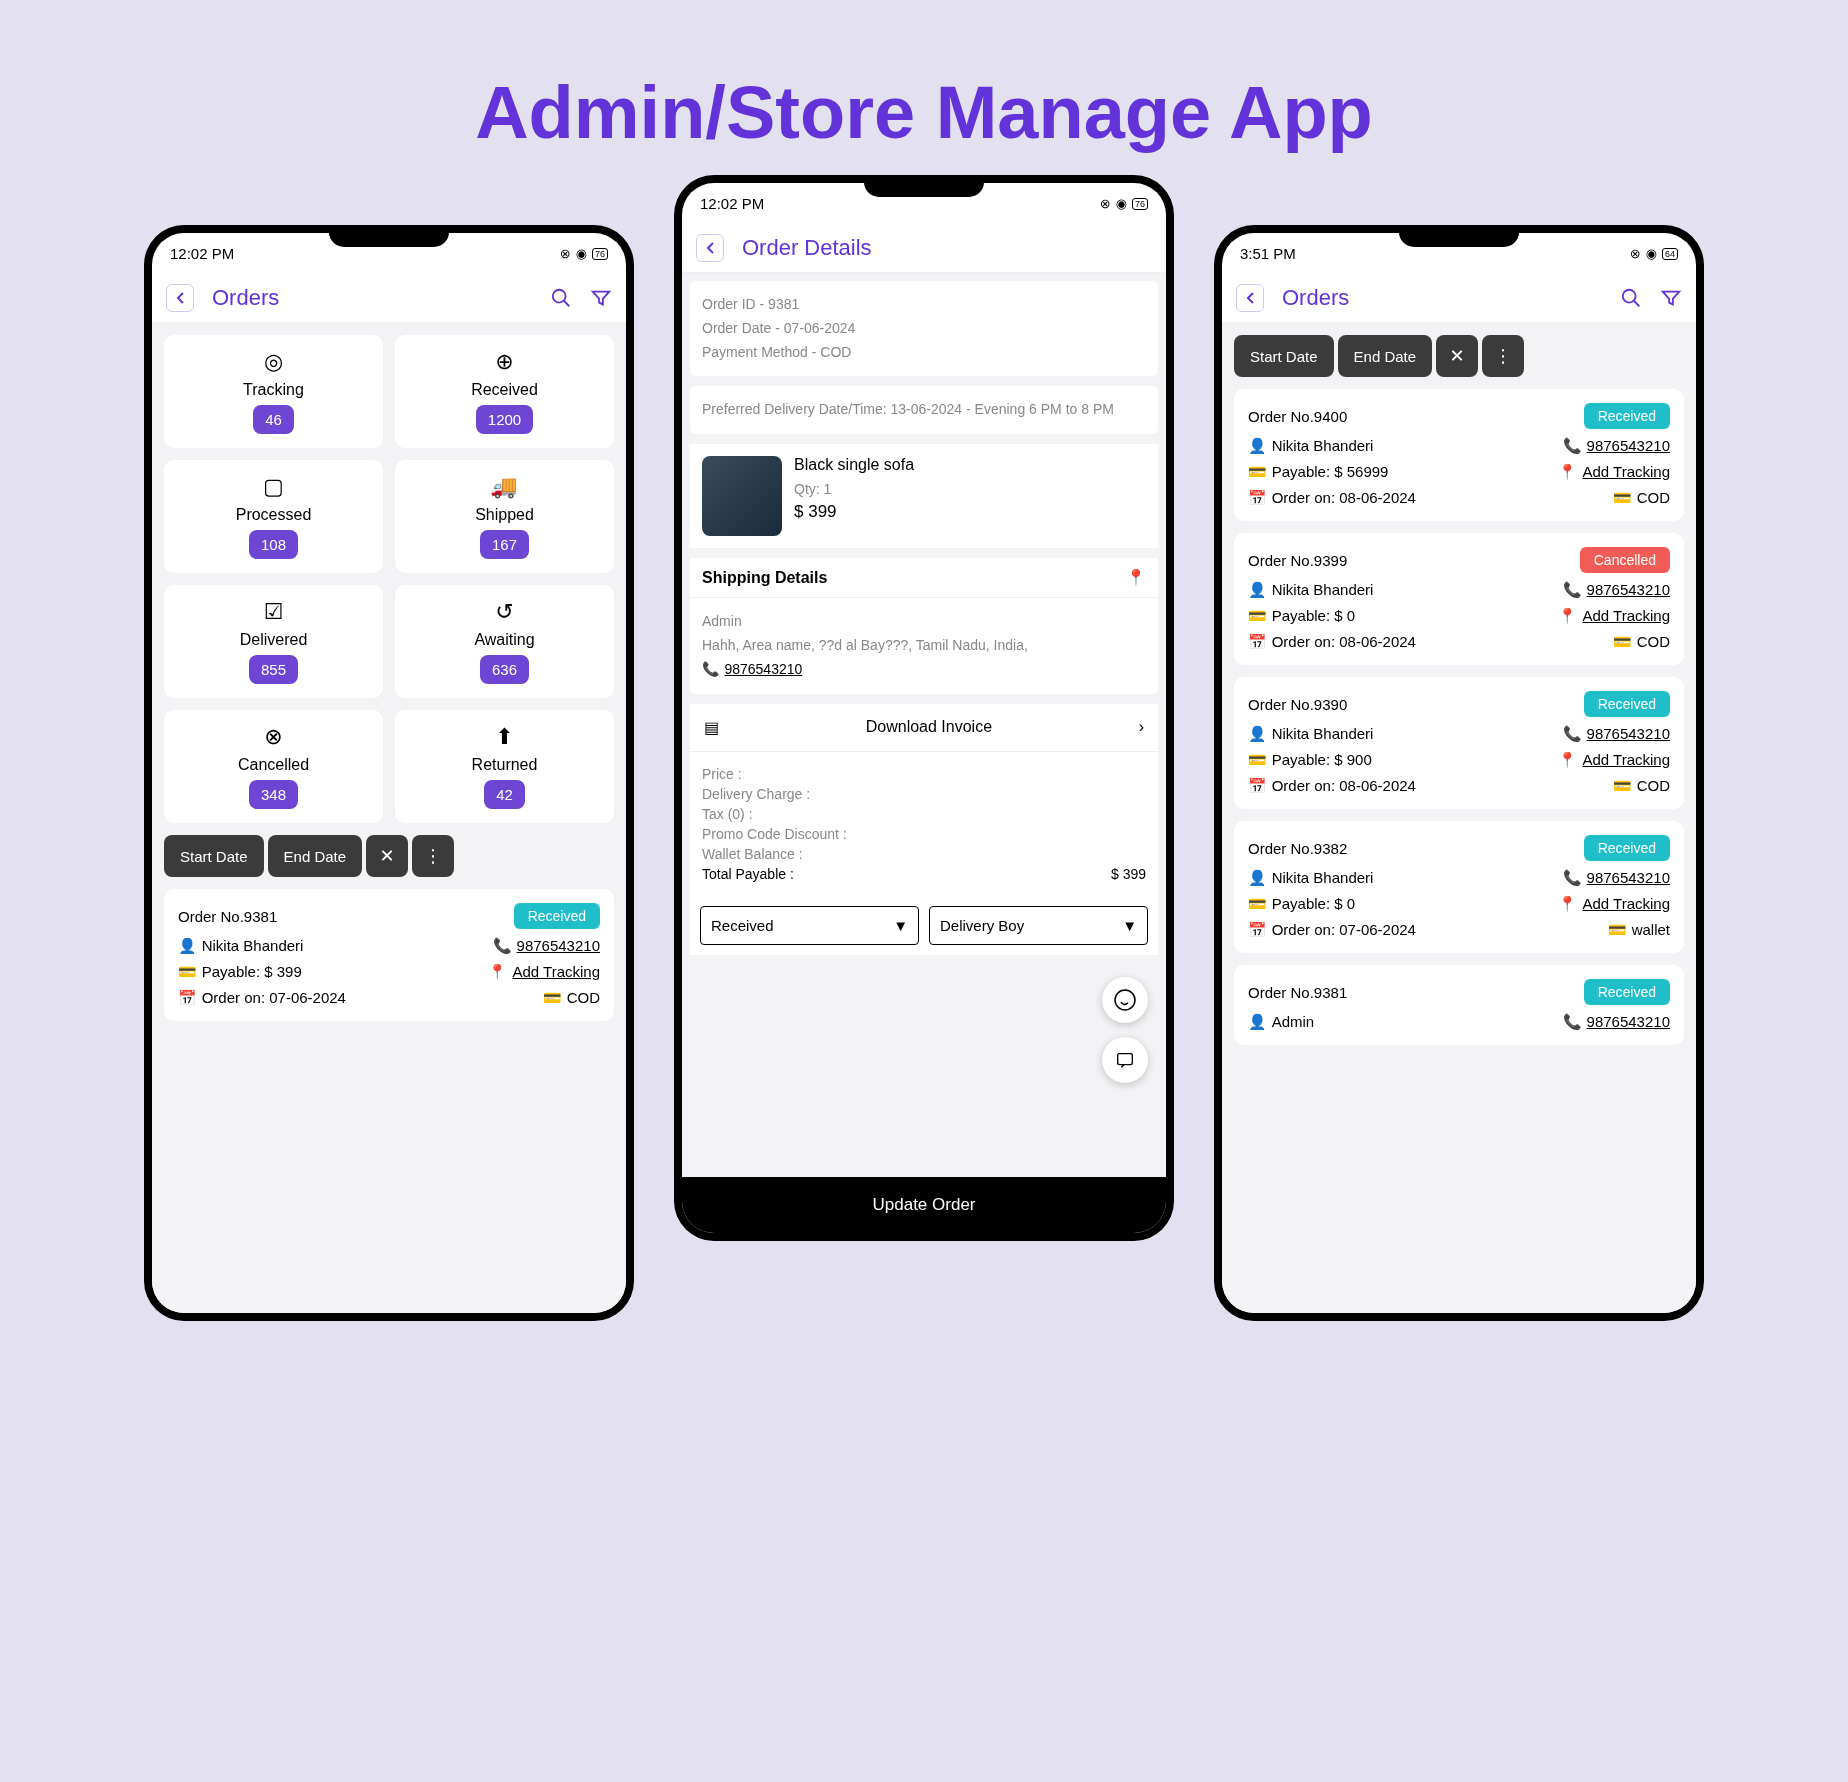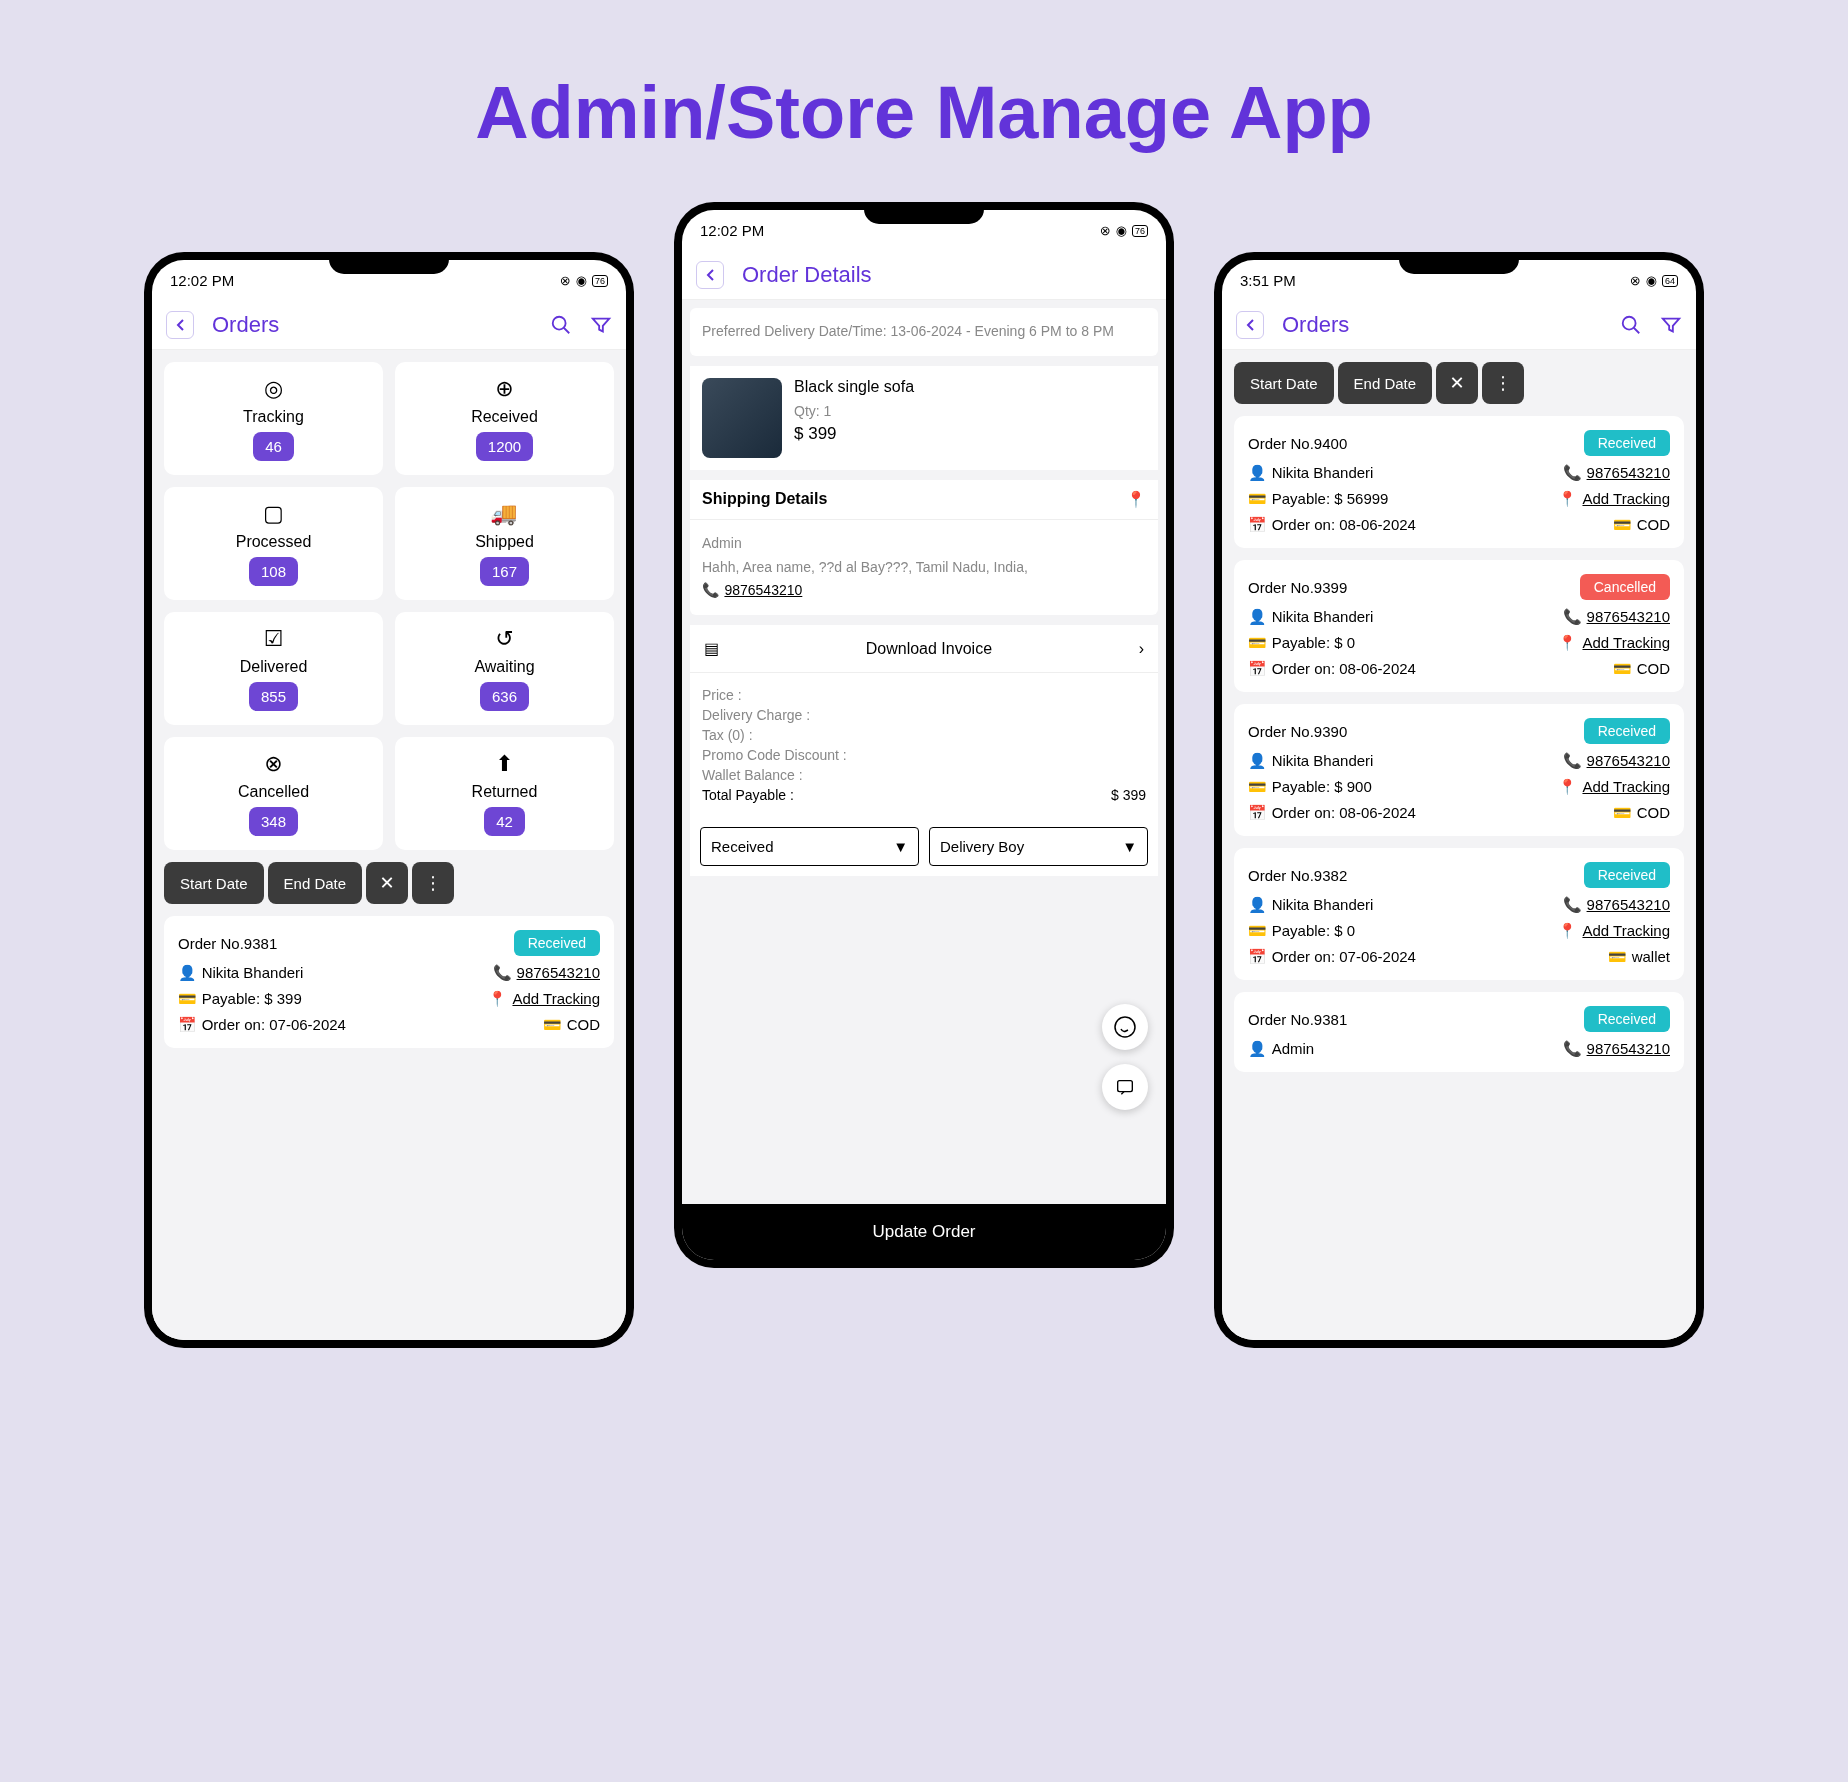--- a/index.html
+++ b/index.html
@@ -1,18 +1,18 @@
 <!DOCTYPE html>
 <html><head>
 <meta charset="utf-8">
 <style>
 *{margin:0;padding:0;box-sizing:border-box;font-family:-apple-system,BlinkMacSystemFont,'Segoe UI',sans-serif}
 body{background:#e3e0ef;padding:20px}
 .container{background:#e3e0ef;border-radius:40px;padding:50px 40px;max-width:1848px;margin:0 auto;position:relative}
-.title{color:#6233d9;font-size:74px;font-weight:700;text-align:center;margin-bottom:47px}
+.title{color:#6233d9;font-size:74px;font-weight:700;text-align:center;margin-bottom:20px}
 .subtitle{color:#2a2a2a;font-size:34px;text-align:center;max-width:1500px;margin:0 auto 60px;line-height:1.5}
 .phones{display:flex;justify-content:center;gap:40px;align-items:flex-start}
 .phone{background:#000;border-radius:40px;padding:8px;position:relative}
 .phone.side{width:490px;margin-top:50px}
 .phone.mid{width:500px}
 .phone-screen{background:#fff;border-radius:32px;overflow:hidden;display:flex;flex-direction:column}
 .phone.side .phone-screen{height:1080px}
 .phone.mid .phone-screen{height:1050px}
 .notch{position:absolute;top:0;left:50%;transform:translateX(-50%);width:120px;height:22px;background:#000;border-radius:0 0 15px 15px;z-index:10}
 .statusbar{display:flex;justify-content:space-between;padding:12px 18px;font-size:15px;font-weight:500}
@@ -177,20 +177,25 @@
         </div>
         <div class="app-header">
           <div class="back-btn">
               <svg width="10" height="14" viewBox="0 0 10 14">
                 <path d="M8 2L3 7l5 5" stroke="#6233d9" stroke-width="2" fill="none"></path>
               </svg>
             </div>
           <div class="header-title">Order Details</div>
         </div>
         <div class="body" style="padding:8px">
+          <div class="section gray">
+            <div>Order ID - 9381</div>
+            <div>Order Date - 07-06-2024</div>
+            <div>Payment Method - COD</div>
+          </div>
           <div class="section gray">Preferred Delivery Date/Time: 13-06-2024 - Evening 6 PM to 8 PM</div>
           <div class="product-row">
             <div class="product-img"></div>
             <div class="product-info">
               <div class="product-name">Black single sofa</div>
               <div class="gray">Qty:  1</div>
               <div class="product-price">$ 399</div>
             </div>
           </div>
           <div class="section-hdr" style="margin-top:10px">

